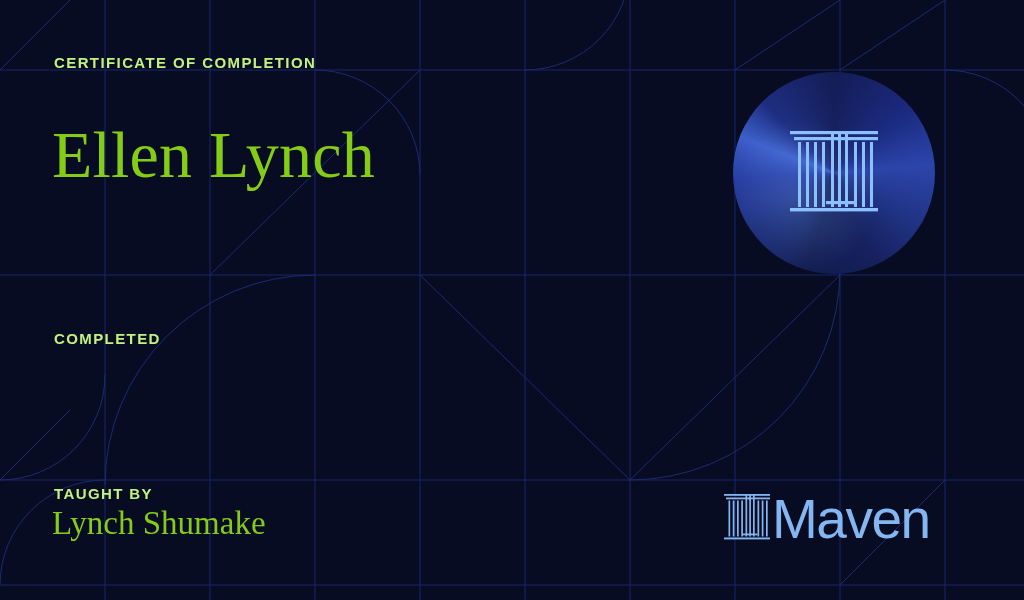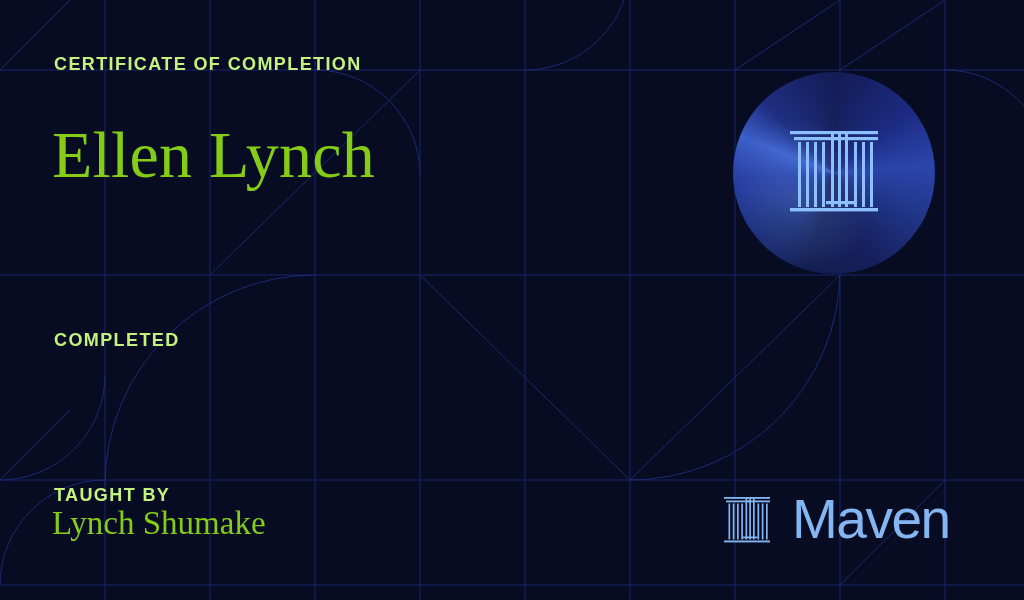--- a/index.html
+++ b/index.html
@@ -61,21 +61,21 @@
     top: 50%;
     transform: translate(-50%, -50%);
     z-index: 2;
   }
 
   
   .eyebrow {
     position: absolute;
     left: 54px;
     color: #c3f27e;
-    font-size: 18px;
+    font-size: 15px;
     font-weight: bold;
     letter-spacing: 1.4px;
     white-space: nowrap;
   }
   .serif-line {
     position: absolute;
     left: 52px;
     color: #84cc16;
     font-family: "Liberation Serif", "DejaVu Serif", serif;
     white-space: nowrap;
@@ -99,22 +99,22 @@
     font-size: 33px;
     line-height: 1;
   }
 
   
   #maven-lockup {
     position: absolute;
     left: 722px;
     top: 492px;
     display: flex;
-    align-items: flex-end;
-    gap: 20px;
+    align-items: flex-start;
+    gap: 0;
   }
   #maven-wordmark {
     color: #84b6f2;
     font-size: 55px;
     line-height: 1;
     font-weight: normal;
     letter-spacing: -1.5px;
     font-family: "Liberation Sans", sans-serif;
   }
 </style>

